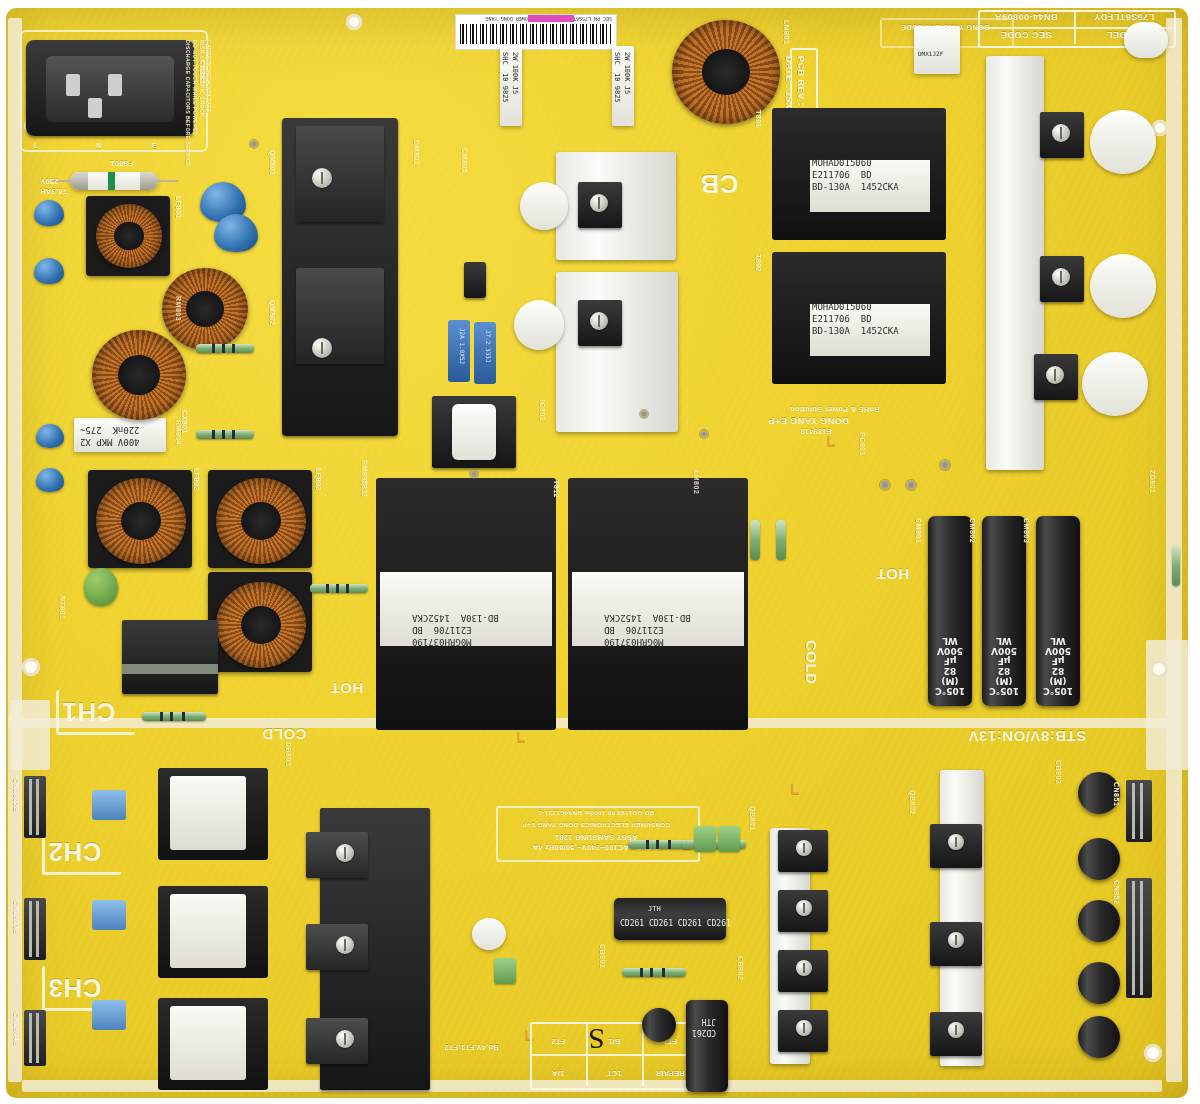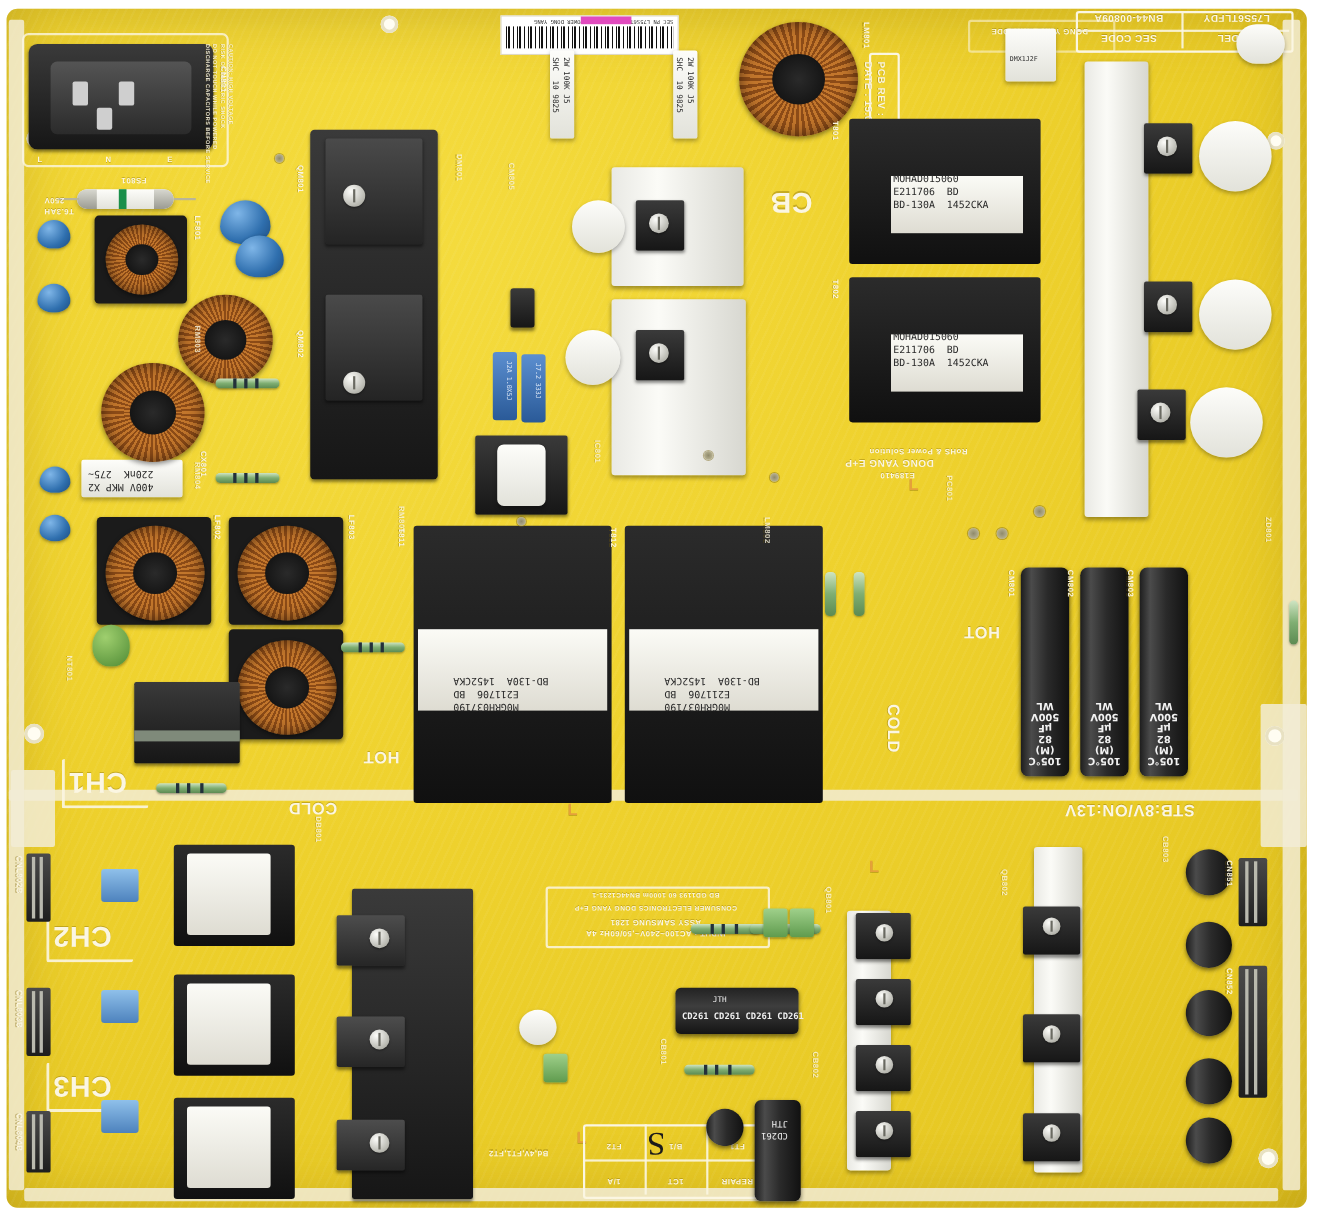--- a/index.html
+++ b/index.html
@@ -384,21 +384,21 @@
   <div class="silk tinysilk flip180" style="left:588px;top:1070px;width:52px;text-align:center;">1CT</div>
   <div class="silk tinysilk flip180" style="left:532px;top:1070px;width:52px;text-align:center;">1/A</div>
   <div class="silk tinysilk flip180" style="left:644px;top:1038px;width:52px;text-align:center;">FT1</div>
   <div class="silk tinysilk flip180" style="left:588px;top:1038px;width:52px;text-align:center;">B/1</div>
   <div class="silk tinysilk flip180" style="left:532px;top:1038px;width:52px;text-align:center;">FT2</div>
   <div style="position:absolute;left:588px;top:1022px;font-size:30px;color:#1b1b1b;font-family:'Liberation Serif',serif;transform:rotate(180deg);">S</div>
   <div class="silk tinysilk flip180" style="left:444px;top:1044px;">Bd,4V,FT1,FT2</div>
 
   <div class="ecap" style="left:614px;top:898px;width:112px;height:42px;border-radius:5px;
        background:linear-gradient(180deg,#222,#3e3e3e 40%,#141414);"></div>
-  <div class="lbl" style="left:620px;top:918px;color:#efefef;font-size:8px;font-weight:700;">CD261 CD261 CD261 CD261</div>
+  <div class="lbl" style="left:620px;top:918px;color:#efefef;font-size:8px;font-weight:400;">CD261 CD261 CD261 CD261</div>
   <div class="lbl" style="left:648px;top:904px;color:#efefef;font-size:7px;">JTH</div>
 
   <div class="ecap" style="left:686px;top:1000px;width:42px;height:92px;border-radius:6px;"></div>
   <div class="lbl flip180" style="left:692px;top:1016px;color:#efefef;font-size:8px;">CD261<br>JTH</div>
   <div class="ecap" style="left:642px;top:1008px;width:34px;height:34px;border-radius:50%;"></div>
 
   <div class="heatsink" style="left:770px;top:828px;width:40px;height:236px;"></div>
   <div class="blk" style="left:778px;top:830px;width:50px;height:42px;"></div>
   <div class="screw" style="left:796px;top:840px;width:16px;height:16px;"></div>
   <div class="blk" style="left:778px;top:890px;width:50px;height:42px;"></div>

